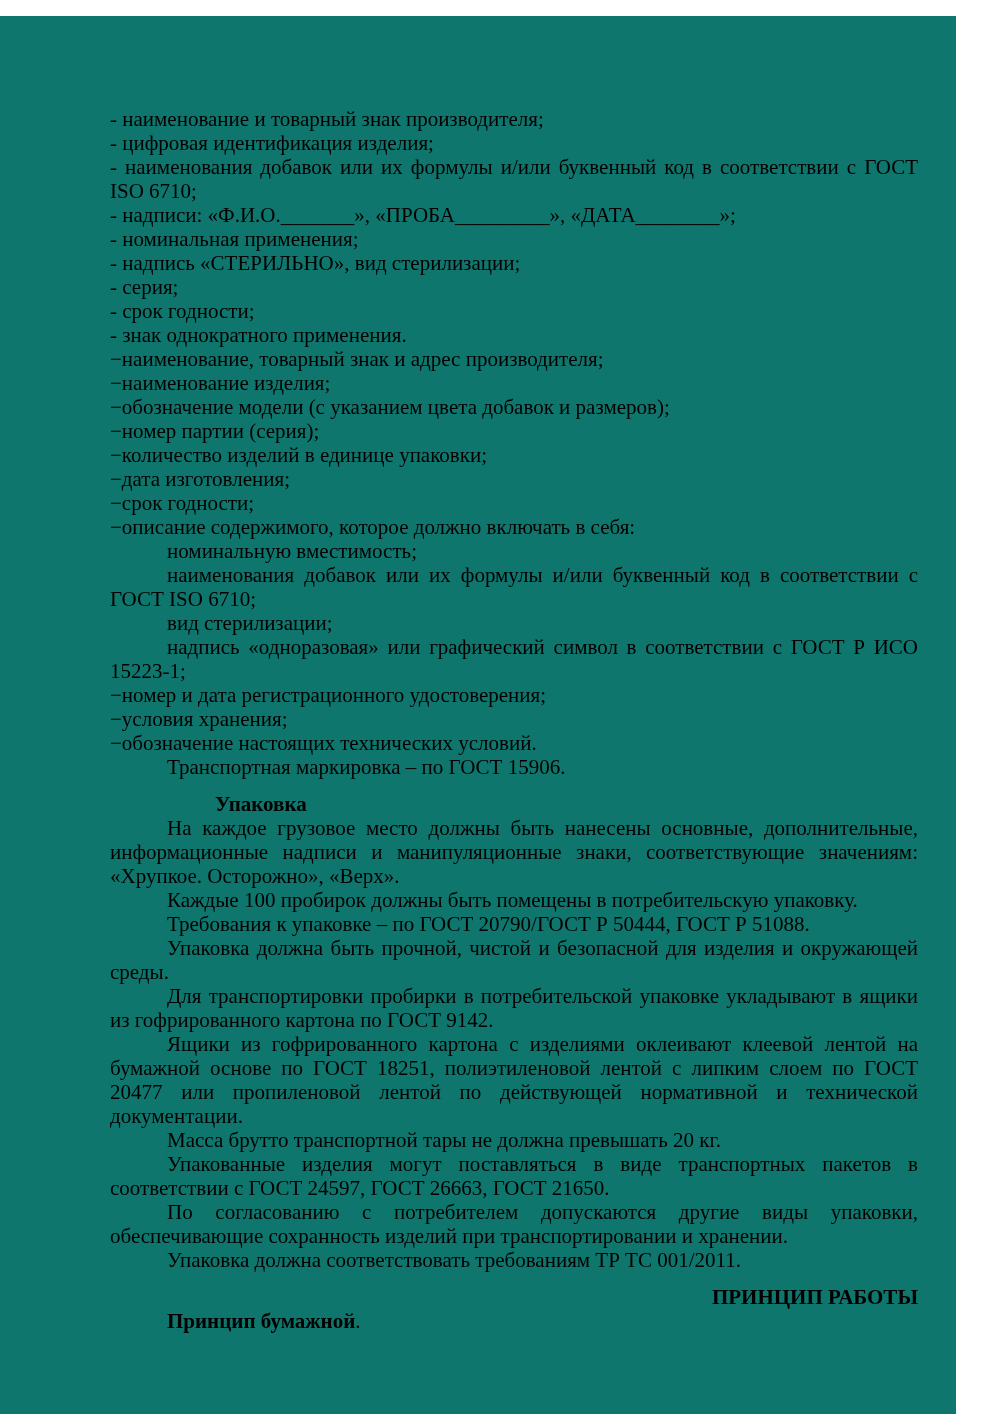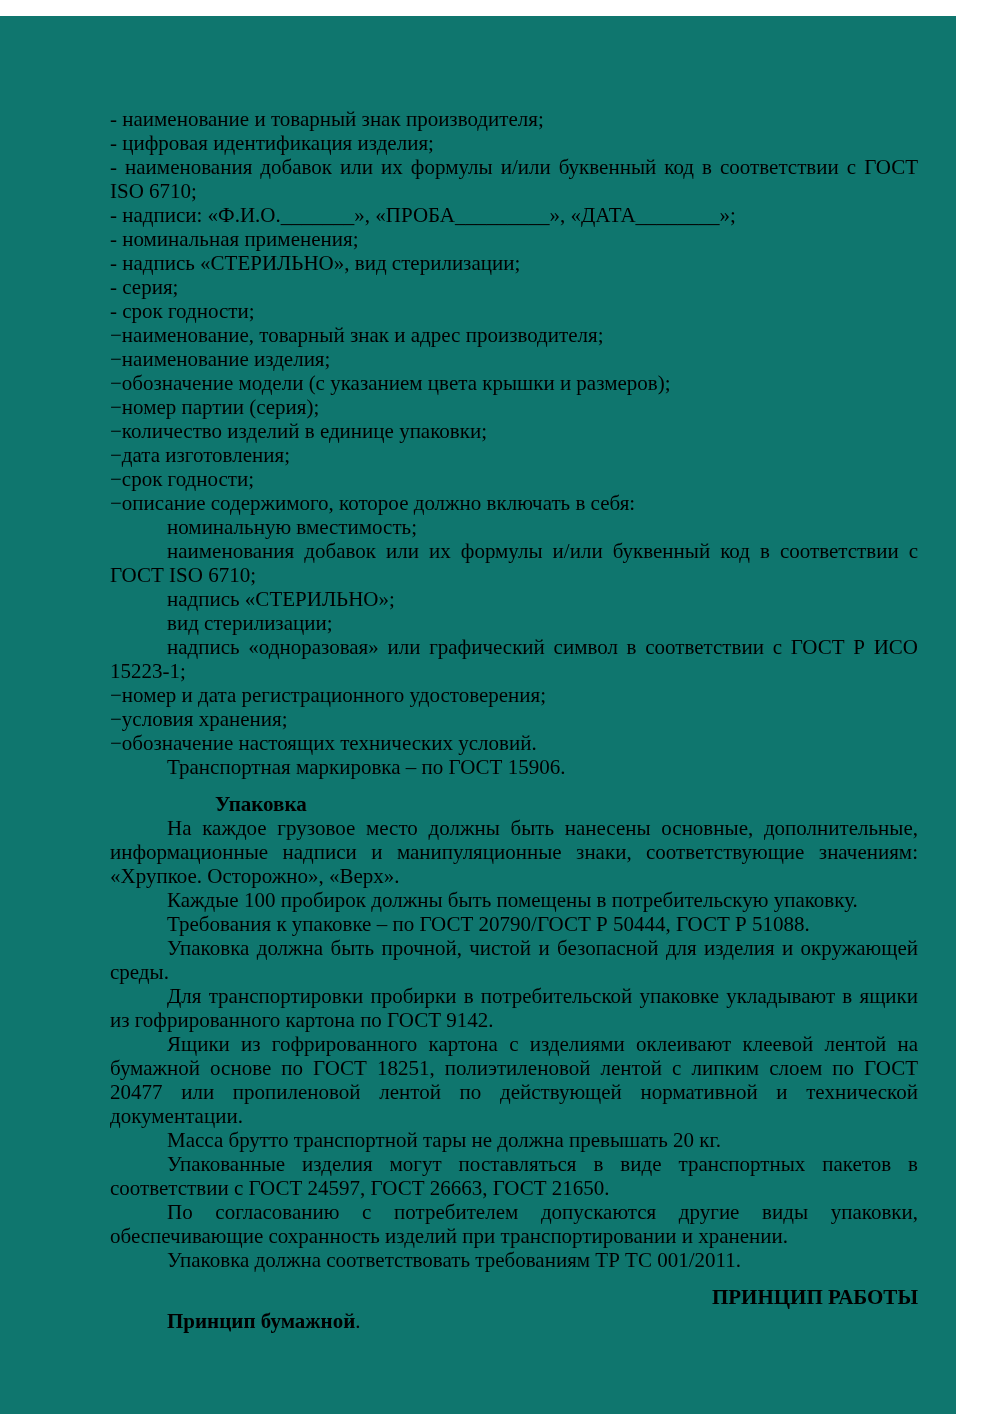--- a/index.html
+++ b/index.html
@@ -60,31 +60,31 @@
 <div class="doc-page">
   <div>
       <p class="para list">- наименование и товарный знак производителя;</p>
       <p class="para list">- цифровая идентификация изделия;</p>
       <p class="para list">- наименования добавок или их формулы и/или буквенный код в соответствии с ГОСТ ISO 6710;</p>
       <p class="para list">- надписи: «Ф.И.О._______», «ПРОБА_________», «ДАТА________»;</p>
       <p class="para list">- номинальная применения;</p>
       <p class="para list">- надпись «СТЕРИЛЬНО», вид стерилизации;</p>
       <p class="para list">- серия;</p>
       <p class="para list">- срок годности;</p>
+      <p class="para list">- знак однократного применения.</p>
       <p class="para dash-list">−наименование, товарный знак и адрес производителя;</p>
       <p class="para dash-list">−наименование изделия;</p>
-      <p class="para dash-list">−обозначение модели (с указанием цвета крышки и размеров);</p>
+      <p class="para dash-list">−обозначение модели (с указанием цвета добавок и размеров);</p>
       <p class="para dash-list">−номер партии (серия);</p>
       <p class="para dash-list">−количество изделий в единице упаковки;</p>
       <p class="para dash-list">−дата изготовления;</p>
       <p class="para dash-list">−срок годности;</p>
       <p class="para dash-list">−описание содержимого, которое должно включать в себя:</p>
       <p class="para sub">номинальную вместимость;</p>
       <p class="para sub">наименования добавок или их формулы и/или буквенный код в соответствии с ГОСТ ISO 6710;</p>
-      <p class="para sub">надпись «СТЕРИЛЬНО»;</p>
       <p class="para sub">вид стерилизации;</p>
       <p class="para sub">надпись «одноразовая» или графический символ в соответствии с ГОСТ Р ИСО 15223-1;</p>
       <p class="para dash-list">−номер и дата регистрационного удостоверения;</p>
       <p class="para dash-list">−условия хранения;</p>
       <p class="para dash-list">−обозначение настоящих технических условий.</p>
       <p class="para indent">Транспортная маркировка – по ГОСТ 15906.</p>
       <p class="para packing-heading">Упаковка</p>
       <p class="para indent">На каждое грузовое место должны быть нанесены основные, дополнительные, информационные надписи и манипуляционные знаки, соответствующие значениям: «Хрупкое. Осторожно», «Верх».</p>
       <p class="para indent">Каждые 100 пробирок должны быть помещены в потребительскую упаковку.</p>
       <p class="para indent">Требования к упаковке – по ГОСТ 20790/ГОСТ Р 50444, ГОСТ Р 51088.</p>

